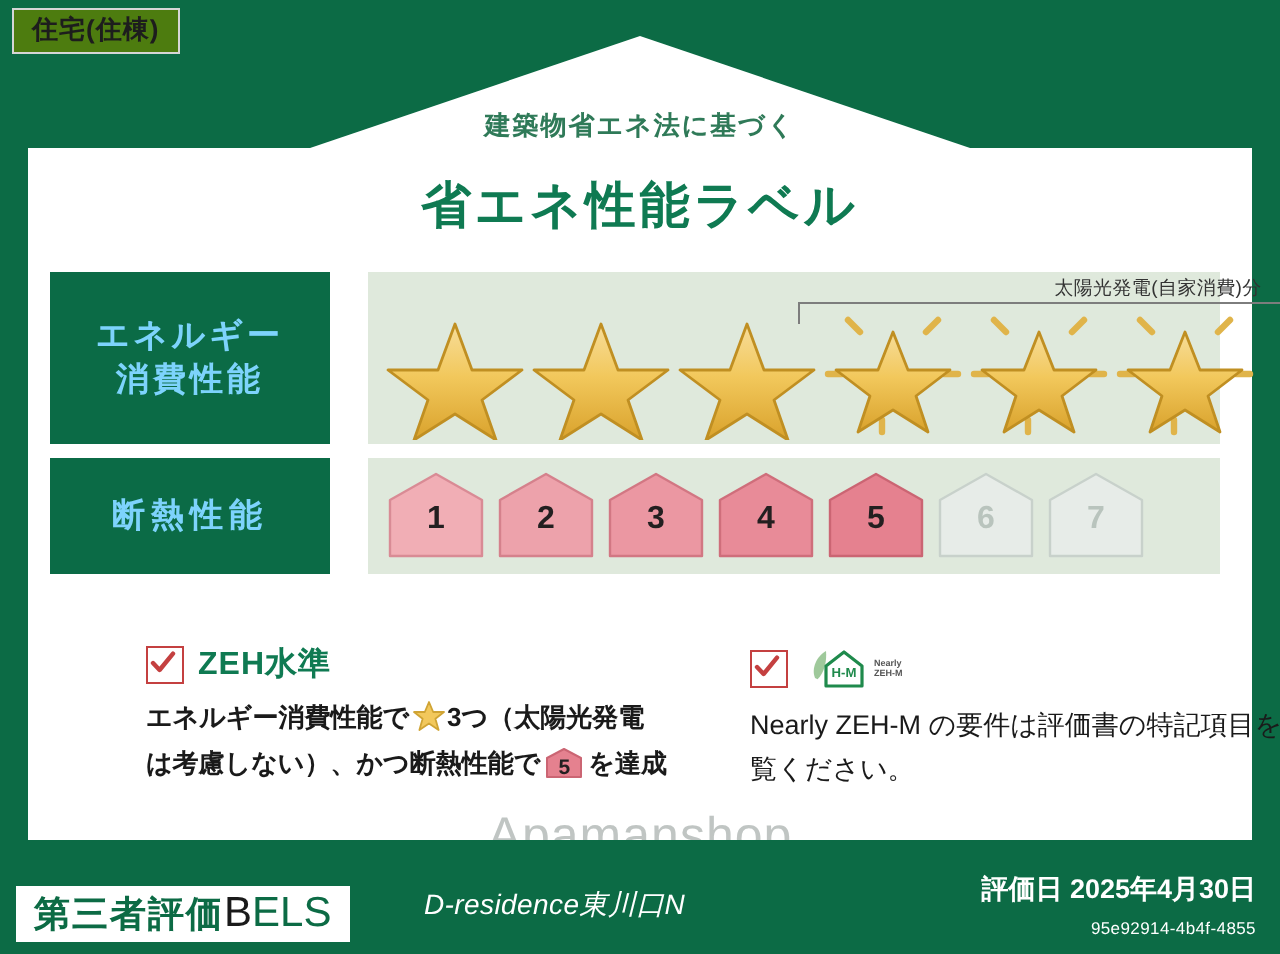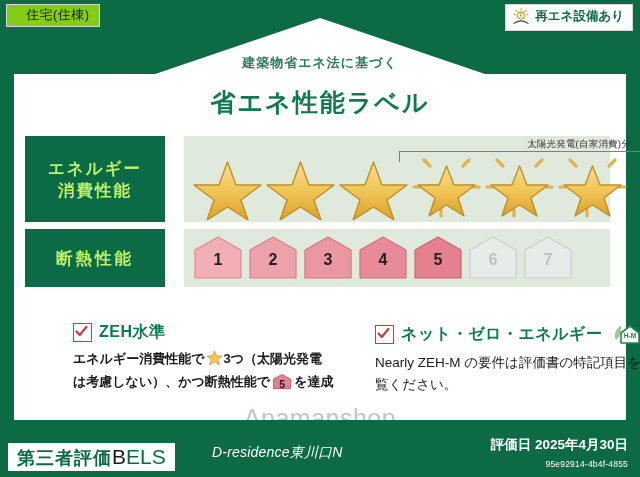--- a/index.html
+++ b/index.html
@@ -23,23 +23,23 @@
   .rail-left{position:absolute;left:0;top:18px;width:14px;height:402px;background:#0c6b45;}
   .rail-right{position:absolute;right:0;top:18px;width:14px;height:402px;background:#0c6b45;}
   
   .topband{position:absolute;left:0;top:0;width:640px;height:22px;background:#0c6b45;}
   
   .botband{position:absolute;left:0;bottom:0;width:640px;height:57px;background:#0c6b45;}
 
   
   .chip-house{
     position:absolute;left:6px;top:4px;
-    background:#84cc16;border:1px solid #d6d6d6;
-    padding:3px 9px 4px 19px;
-    font-size:13px;font-weight:normal;color:#1d1d1d;letter-spacing:.5px;
+    background:#4d7c0f;border:1px solid #d6d6d6;
+    padding:3px 9px 4px 9px;
+    font-size:13px;font-weight:bold;color:#1d1d1d;letter-spacing:.5px;
     line-height:1.1;
   }
   
   .chip-renew{
     position:absolute;right:7px;top:4px;
     background:#fdfdfd;border:1px solid #d6d6d6;
     padding:2px 8px 3px 5px;
     display:flex;align-items:center;gap:4px;
     font-size:12.5px;font-weight:bold;color:#0c6b45;
     line-height:1.1;
@@ -49,21 +49,21 @@
   
   .title-wrap{position:absolute;left:0;top:54px;width:640px;text-align:center;}
   .title-sub{font-size:13px;font-weight:bold;color:#2f7a58;letter-spacing:1px;}
   .title-main{font-size:25px;font-weight:bold;color:#0f7a52;letter-spacing:2px;margin-top:14px;}
 
   
   .card{position:absolute;left:25px;top:136px;width:585px;}
 
   .perf-row{display:flex;align-items:stretch;margin-bottom:7px;position:relative;}
   .perf-label{
-    width:140px;flex:0 0 140px;background:#0b6b46;color:#bef264;
+    width:140px;flex:0 0 140px;background:#0b6b46;color:#7dd3fc;
     display:flex;flex-direction:column;align-items:center;justify-content:center;
     font-size:16.5px;font-weight:bold;letter-spacing:2px;line-height:1.35;
   }
   .perf-label.ins{font-size:16.5px;letter-spacing:3px;}
   .perf-value{flex:1 1 auto;background:#dfe9dc;position:relative;margin-left:19px;}
 
   .row-energy .perf-label{height:86px;}
   .row-energy .perf-value{height:86px;}
   .row-ins .perf-label{height:58px;}
   .row-ins .perf-value{height:58px;}
@@ -146,37 +146,20 @@
 <div class="label-root">
 
   <div class="topband"></div>
   <div class="roof"></div>
   <div class="body-white"></div>
   <div class="rail-left"></div>
   <div class="rail-right"></div>
 
   <div class="chip-house">住宅(住棟)</div>
 
-  <div class="chip-renew">
-    <span class="sun-ico">
-      <svg width="20" height="20" viewBox="0 0 20 20">
-        <g stroke="#c9a227" stroke-width="1" fill="none" stroke-linecap="round">
-          <line x1="10" y1="1.5" x2="10" y2="3.3"></line>
-          <line x1="5.2" y1="3.2" x2="6.2" y2="4.7"></line>
-          <line x1="14.8" y1="3.2" x2="13.8" y2="4.7"></line>
-          <line x1="3" y1="7.4" x2="4.8" y2="8"></line>
-          <line x1="17" y1="7.4" x2="15.2" y2="8"></line>
-        </g>
-        <circle cx="10" cy="8.6" r="3.4" fill="none" stroke="#c9a227" stroke-width="1.2"></circle>
-        <path d="M8.9 6.9 h2.2 M8.9 8.6 h2.2 M10 6.9 v3.5" stroke="#c9a227" stroke-width="0.9" fill="none"></path>
-        <path d="M2.5 16.6 Q10 11.2 17.5 16.6" stroke="#3a3a3a" stroke-width="1.1" fill="none"></path>
-      </svg>
-    </span>
-    <span>再エネ設備あり</span>
-  </div>
 
   <div class="title-wrap">
     <div class="title-sub">建築物省エネ法に基づく</div>
     <div class="title-main">省エネ性能ラベル</div>
   </div>
 
   <div class="card">
 
     <div class="perf-row row-energy">
       <div class="perf-label">
@@ -334,21 +317,20 @@
       </div>
     </div>
 
     <div class="zeh-col">
       <div class="zeh-head">
         <span class="zeh-check">
           <svg width="13" height="13" viewBox="0 0 13 13">
             <path d="M1.5 6.5 L4.8 10 L11.5 1.8" stroke="#c44040" stroke-width="2.2" fill="none" stroke-linecap="round" stroke-linejoin="round"></path>
           </svg>
         </span>
-        <span class="zeh-title">ネット・ゼロ・エネルギー</span>
         <span class="zeh-logo">
           <svg width="30" height="24" viewBox="0 0 30 24">
             <path d="M2.5 17 C0.5 12 3.5 6 8 3.5 C8.5 9 7 14.5 3.8 17.6 Z" fill="#8ec08a" opacity="0.85"></path>
             <polygon points="8,21 8,11 17,4 26,11 26,21" fill="#ffffff" stroke="#1f8a4c" stroke-width="1.6" stroke-linejoin="round"></polygon>
             <text x="17" y="16.4" font-size="6.6" font-weight="bold" fill="#1f8a4c" text-anchor="middle" font-family="Liberation Sans, sans-serif">H-M</text>
           </svg>
           <span class="zeh-logo-cap">
             <span>Nearly</span><br>
             <span>ZEH-M</span>
           </span>

